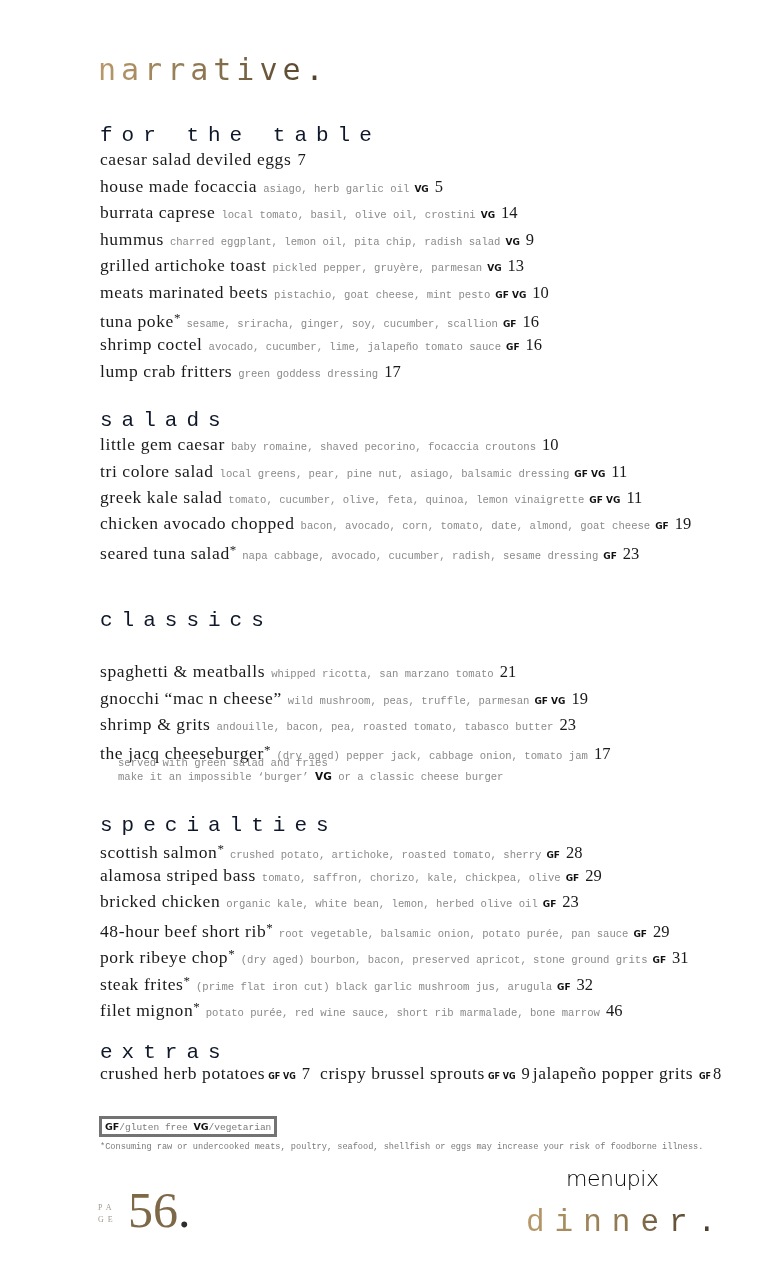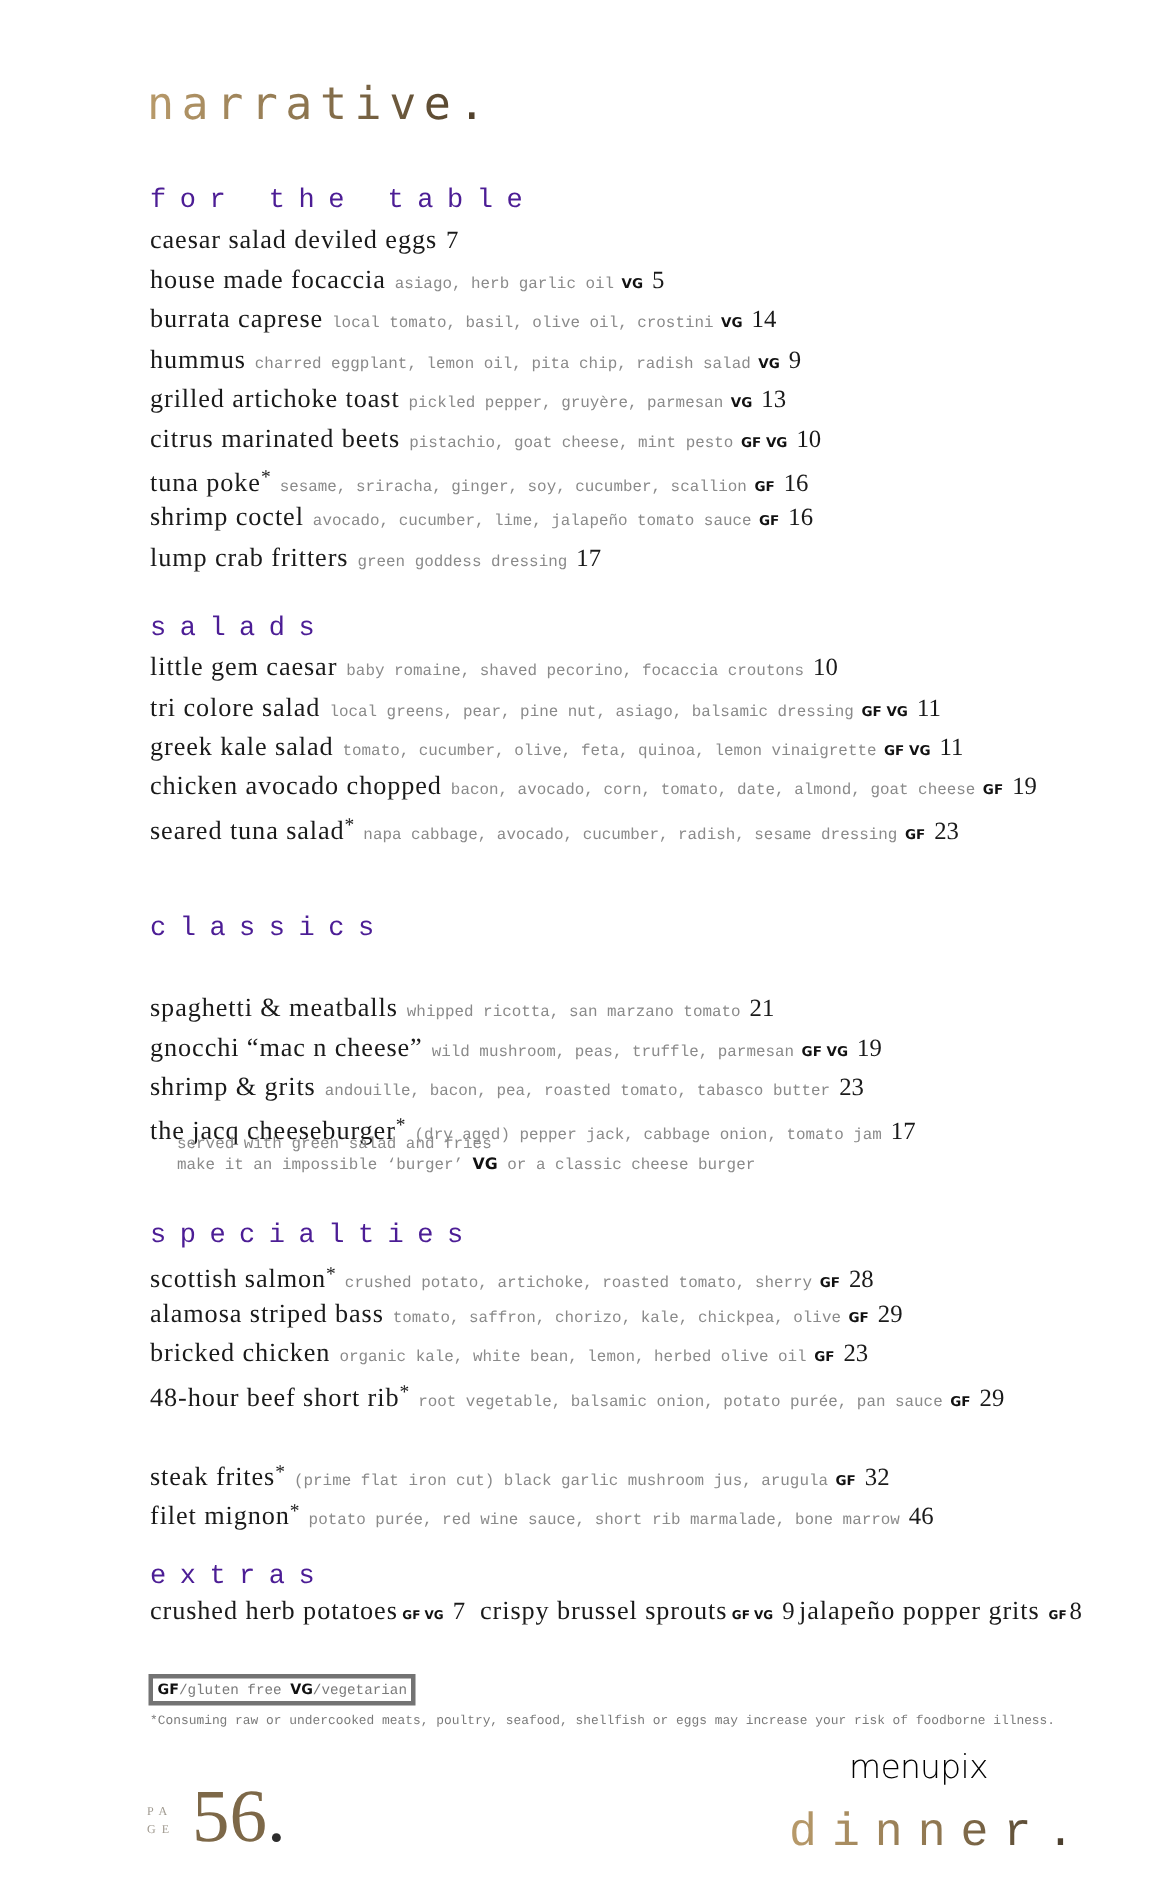--- a/index.html
+++ b/index.html
@@ -6,22 +6,22 @@
   body { width: 768px; height: 1265px; position: relative; overflow: hidden; }
   .page { position: absolute; left: 0; top: 0; width: 768px; height: 1004px; margin-left: 32px; }
   .brand {
     position: absolute; left: 66px; top: 52px;
     font-family: "DejaVu Sans Mono", monospace; font-size: 30px; letter-spacing: 5px;
     background: linear-gradient(90deg, #b89a6a 0%, #8e7650 45%, #4a3b28 100%);
     -webkit-background-clip: text; background-clip: text; color: transparent;
   }
   .section-title {
     position: absolute; left: 68px;
-    font-family: "Liberation Mono", monospace; font-size: 18px; letter-spacing: 9px;
-    color: #4c1d95;
+    font-family: "Liberation Mono", monospace; font-size: 21px; letter-spacing: 9px;
+    color: #0f172a;
   }
   .row {
     position: absolute; left: 68px; white-space: nowrap;
     font-family: "Liberation Serif", serif; color: #1a1a1a;
     line-height: 20px;
   }
   .name { font-size: 17.5px; letter-spacing: 0.6px; }
   .star { font-size: 13px; vertical-align: 5px; }
   .desc {
     font-family: "Liberation Mono", monospace; font-size: 10.6px; color: #8a8a8a;
@@ -87,21 +87,21 @@
   <div class="row" style="top:202px">
     <span class="name">burrata caprese</span><span class="desc">local tomato, basil, olive oil, crostini</span><span class="tag">VG</span><span class="price">14</span>
   </div>
   <div class="row" style="top:229px">
     <span class="name">hummus</span><span class="desc">charred eggplant, lemon oil, pita chip, radish salad</span><span class="tag">VG</span><span class="price">9</span>
   </div>
   <div class="row" style="top:255px">
     <span class="name">grilled artichoke toast</span><span class="desc">pickled pepper, gruyère, parmesan</span><span class="tag">VG</span><span class="price">13</span>
   </div>
   <div class="row" style="top:282px">
-    <span class="name">citrus marinated beets</span><span class="desc">pistachio, goat cheese, mint pesto</span><span class="tag">GF VG</span><span class="price">10</span>
+    <span class="name">meats marinated beets</span><span class="desc">pistachio, goat cheese, mint pesto</span><span class="tag">GF VG</span><span class="price">10</span>
   </div>
   <div class="row" style="top:308px">
     <span class="name">tuna poke</span><span class="star">*</span><span class="desc">sesame, sriracha, ginger, soy, cucumber, scallion</span><span class="tag">GF</span><span class="price">16</span>
   </div>
   <div class="row" style="top:334px">
     <span class="name">shrimp coctel</span><span class="desc">avocado, cucumber, lime, jalapeño tomato sauce</span><span class="tag">GF</span><span class="price">16</span>
   </div>
   <div class="row" style="top:361px">
     <span class="name">lump crab fritters</span><span class="desc">green goddess dressing</span><span class="price">17</span>
   </div>
@@ -152,20 +152,23 @@
   </div>
   <div class="row" style="top:865px">
     <span class="name">alamosa striped bass</span><span class="desc">tomato, saffron, chorizo, kale, chickpea, olive</span><span class="tag">GF</span><span class="price">29</span>
   </div>
   <div class="row" style="top:891px">
     <span class="name">bricked chicken</span><span class="desc">organic kale, white bean, lemon, herbed olive oil</span><span class="tag">GF</span><span class="price">23</span>
   </div>
   <div class="row" style="top:918px">
     <span class="name">48-hour beef short rib</span><span class="star">*</span><span class="desc">root vegetable, balsamic onion, potato purée, pan sauce</span><span class="tag">GF</span><span class="price">29</span>
   </div>
+  <div class="row" style="top:944px">
+    <span class="name">pork ribeye chop</span><span class="star">*</span><span class="desc">(dry aged) bourbon, bacon, preserved apricot, stone ground grits</span><span class="tag">GF</span><span class="price">31</span>
+  </div>
   <div class="row" style="top:971px">
     <span class="name">steak frites</span><span class="star">*</span><span class="desc">(prime flat iron cut) black garlic mushroom jus, arugula</span><span class="tag">GF</span><span class="price">32</span>
   </div>
   <div class="row" style="top:997px">
     <span class="name">filet mignon</span><span class="star">*</span><span class="desc">potato purée, red wine sauce, short rib marmalade, bone marrow</span><span class="price">46</span>
   </div>
 
   <div class="section-title" style="top:1041px">extras</div>
 
   <div class="row extras-row" style="top:1063px">

